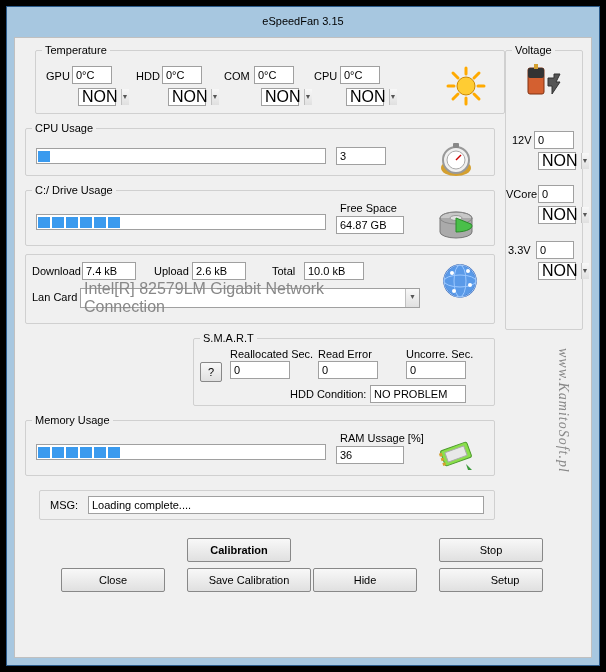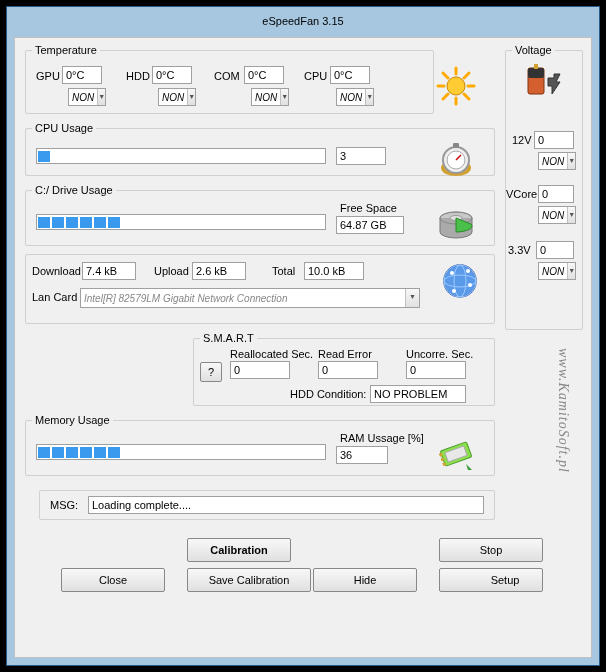--- a/index.html
+++ b/index.html
@@ -5,38 +5,38 @@
 * { box-sizing: border-box; font-family: "Segoe UI", Tahoma, sans-serif; font-size: 11px; }
 body { margin: 0; background: #000; width: 606px; height: 672px; overflow: hidden; }
 .window { position: absolute; left: 6px; top: 6px; width: 594px; height: 660px; background: #a7c7e0; border: 1px solid #2a5a8a; }
 .titlebar { height: 28px; text-align: center; line-height: 28px; font-size: 12px; color: #000; }
 .client { position: absolute; left: 7px; top: 30px; right: 7px; bottom: 7px; background: #f0f0f0; border: 1px solid #c0c0c0; }
 fieldset { position: absolute; border: 1px solid #d0d0d0; border-radius: 2px; margin: 0; padding: 0; }
 legend { padding: 0 3px; margin-left: 6px; color: #000; }
 .label { position: absolute; color: #000; }
 .input { position: absolute; background: #fff; border: 1px solid #a0a0a0; padding: 1px 3px; font-size: 11px; height: 18px; }
 .dd { position: absolute; background: #fff; border: 1px solid #a0a0a0; height: 18px; display: flex; align-items: center; }
-.dd span { flex: 1; padding: 0 3px; font-size: 10px; font-style: italic; }
+.dd span { flex: 1; padding: 0 3px; font-size: 16px; }
 .dd .arrow { width: 14px; height: 100%; border-left: 1px solid #c0c0c0; background: linear-gradient(#f8f8f8,#e0e0e0); text-align: center; font-size: 7px; line-height: 16px; color: #555; }
 .btn { position: absolute; background: linear-gradient(#f8f8f8,#e0e0e0); border: 1px solid #888; border-radius: 2px; text-align: center; display: flex; align-items: center; justify-content: center; cursor: pointer; }
 .bar-track { position: absolute; background: #fff; border: 1px solid #a0a0a0; display: flex; align-items: center; padding: 1px; gap: 2px; }
 .bar-seg { width: 12px; height: 11px; background: #3a9aee; }
 .icon { position: absolute; }
 .vtext { position: absolute; writing-mode: vertical-rl; font-family: Georgia, serif; font-size: 14px; color: #888; font-style: italic; letter-spacing: 1px; }
 </style>
 </head>
 <body>
 
 <div class="window">
   <div class="titlebar">
     <span>eSpeedFan 3.15</span>
   </div>
   <div class="client">
 
-    <fieldset style="left:10px; top:6px; width:409px; height:70px;">
+    <fieldset style="left:20px; top:6px; width:470px; height:70px;">
       <legend>Temperature</legend>
       <span class="label" style="left:10px; top:14px;">GPU</span>
       <input class="input" style="left: 36px; top: 10px; width: 40px;" value="0°C">
       <div class="dd" style="left:42px; top:32px; width:38px;">
           <span>NON</span>
           <div class="arrow">▼</div>
         </div>
 
       <span class="label" style="left:100px; top:14px;">HDD</span>
       <input class="input" style="left: 126px; top: 10px; width: 40px;" value="0°C">
@@ -156,21 +156,21 @@
       <legend>Memory Usage</legend>
       <div class="bar-track" style="left:10px; top:18px; width:290px; height:16px;">
         <div class="bar-seg"></div>
           <div class="bar-seg"></div>
           <div class="bar-seg"></div>
           <div class="bar-seg"></div>
           <div class="bar-seg"></div>
           <div class="bar-seg"></div>
       </div>
       <span class="label" style="left:314px; top:6px;">RAM Ussage [%]</span>
-      <input class="input" style="left: 310px; top: 20px; width: 52px;" value="36">
+      <input class="input" style="left: 310px; top: 20px; width: 68px;" value="36">
       <svg class="icon" style="left:410px; top:8px;" width="40" height="40">
         <g transform="rotate(-20 20 20)">
           <rect x="6" y="12" width="28" height="16" rx="2" fill="#8adf4a" stroke="#4a9a2a"></rect>
           <rect x="10" y="15" width="20" height="10" fill="#e8e8e8" stroke="#aaa"></rect>
           <rect x="4" y="14" width="3" height="3" fill="#d4a030"></rect>
             <rect x="4" y="19" width="3" height="3" fill="#d4a030"></rect>
             <rect x="4" y="24" width="3" height="3" fill="#d4a030"></rect>
         </g>
         <path d="M30 30 L36 36 L32 36 Z" fill="#3a9a3a"></path>
       </svg>

